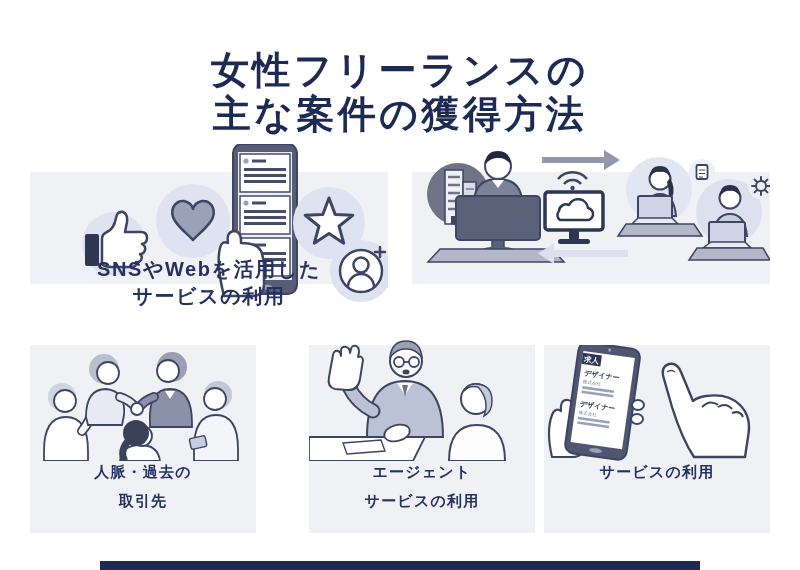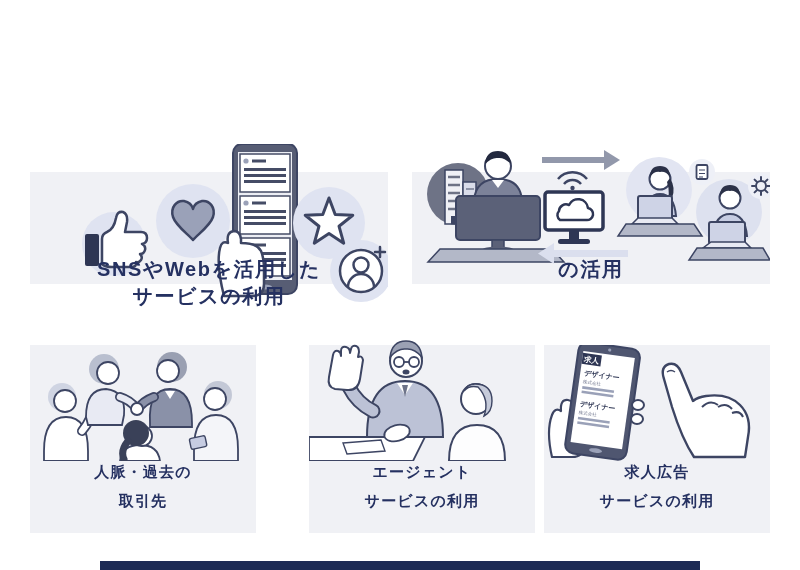--- a/index.html
+++ b/index.html
@@ -20,20 +20,24 @@
        font-weight:700;letter-spacing:0.08em;}
   .cap-top{top:84px;font-size:20px;line-height:27px;}
   .cap-bottom{top:112px;font-size:15px;line-height:29px;}
   .footer-bar{position:absolute;left:100px;top:561px;width:600px;height:9px;background:#1c2a54;}
 </style>
 </head>
 <body>
 
 <div id="stage">
 
+  <div class="title">
+    <div>女性フリーランスの</div>
+    <div>主な案件の獲得方法</div>
+  </div>
 
   <div id="card1" class="card card-top">
     <svg class="illust" style="top:-28px" width="358" height="160" viewBox="0 0 358 160">
       <g>
         <circle cx="84" cy="100" r="32" fill="#dfe3f1"></circle>
         <rect x="55" y="90" width="14" height="32" rx="2" fill="#2e3654"></rect>
         <path d="M72 120 L72 95 Q72 90 77 88 Q84 85 86 74 Q87 67 93 68 Q98 70 97 78 L95 88 L111 88 Q117 88 117 94 Q117 99 112 100 Q116 102 115 106 Q114 110 110 110 Q113 113 111 116 Q109 119 106 118 Q107 123 101 123 L82 123 Q75 123 72 120 Z" fill="#fff" stroke="#3d4563" stroke-width="2.5" stroke-linejoin="round"></path>
       </g>
       <g>
         <circle cx="163" cy="77" r="37" fill="#dfe3f1"></circle>
@@ -150,21 +154,20 @@
         <polygon points="291,102 339,102 333,96 299,96" fill="#e8eaf3" stroke="#3d4563" stroke-width="1.5"></polygon>
         <polygon points="277,114 358,114 351,102 285,102" fill="#b3b8c8" stroke="#3d4563" stroke-width="1.5"></polygon>
       </g>
       <g>
         <circle cx="349" cy="40" r="13" fill="#eef0f7"></circle>
         <circle cx="349" cy="40" r="5" fill="none" stroke="#3d4563" stroke-width="2"></circle>
         <path d="M349 31 v3 M349 46 v3 M340 40 h3 M355 40 h3 M342.6 33.6 l2.2 2.2 M353.2 44.2 l2.2 2.2 M355.4 33.6 l-2.2 2.2 M344.8 44.2 l-2.2 2.2" stroke="#3d4563" stroke-width="2" stroke-linecap="round"></path>
       </g>
     </svg>
     <div class="cap cap-top">
-      <div>の活用</div>
     </div>
   </div>
 
   <div id="card3" class="card card-bottom">
     <svg class="illust" style="top:-6px" width="226" height="122" viewBox="0 0 226 122">
       <g>
         <circle cx="32" cy="58" r="14" fill="#cfd4e2"></circle>
         <circle cx="35" cy="62" r="11" fill="#fff" stroke="#3d4563" stroke-width="1.8"></circle>
         <path d="M14 112 Q14 78 36 78 Q58 78 58 112 L58 122 L14 122 Z" fill="#fff" stroke="#3d4563" stroke-width="1.8"></path>
         <path d="M52 92 Q62 80 64 66" fill="none" stroke="#3d4563" stroke-width="10" stroke-linecap="round"></path>
@@ -259,19 +262,18 @@
       </g>
       <ellipse cx="94" cy="60" rx="6" ry="5" fill="#fff" stroke="#3d4563" stroke-width="2"></ellipse>
       <ellipse cx="93" cy="74" rx="6" ry="5" fill="#fff" stroke="#3d4563" stroke-width="2"></ellipse>
       <g>
         <path d="M120 34 Q116 22 125 19 Q133 17 137 27 L149 56 Q154 52 162 51 Q184 48 196 60 Q208 72 204 92 L201 112 L150 112 Q138 94 128 62 Z" fill="#fff" stroke="#3d4563" stroke-width="2.4" stroke-linejoin="round"></path>
         <path d="M158 62 Q166 54 174 60 M174 62 Q182 57 188 64 M188 68 Q196 65 199 72" fill="none" stroke="#3d4563" stroke-width="2"></path>
         <path d="M123 27 Q127 24 131 27" fill="none" stroke="#3d4563" stroke-width="1.4"></path>
       </g>
     </svg>
     <div class="cap cap-bottom">
-      <div>求人広告</div>
       <div>サービスの利用</div>
     </div>
   </div>
 
   <div class="footer-bar"></div>
 </div>
 
 </body></html>

